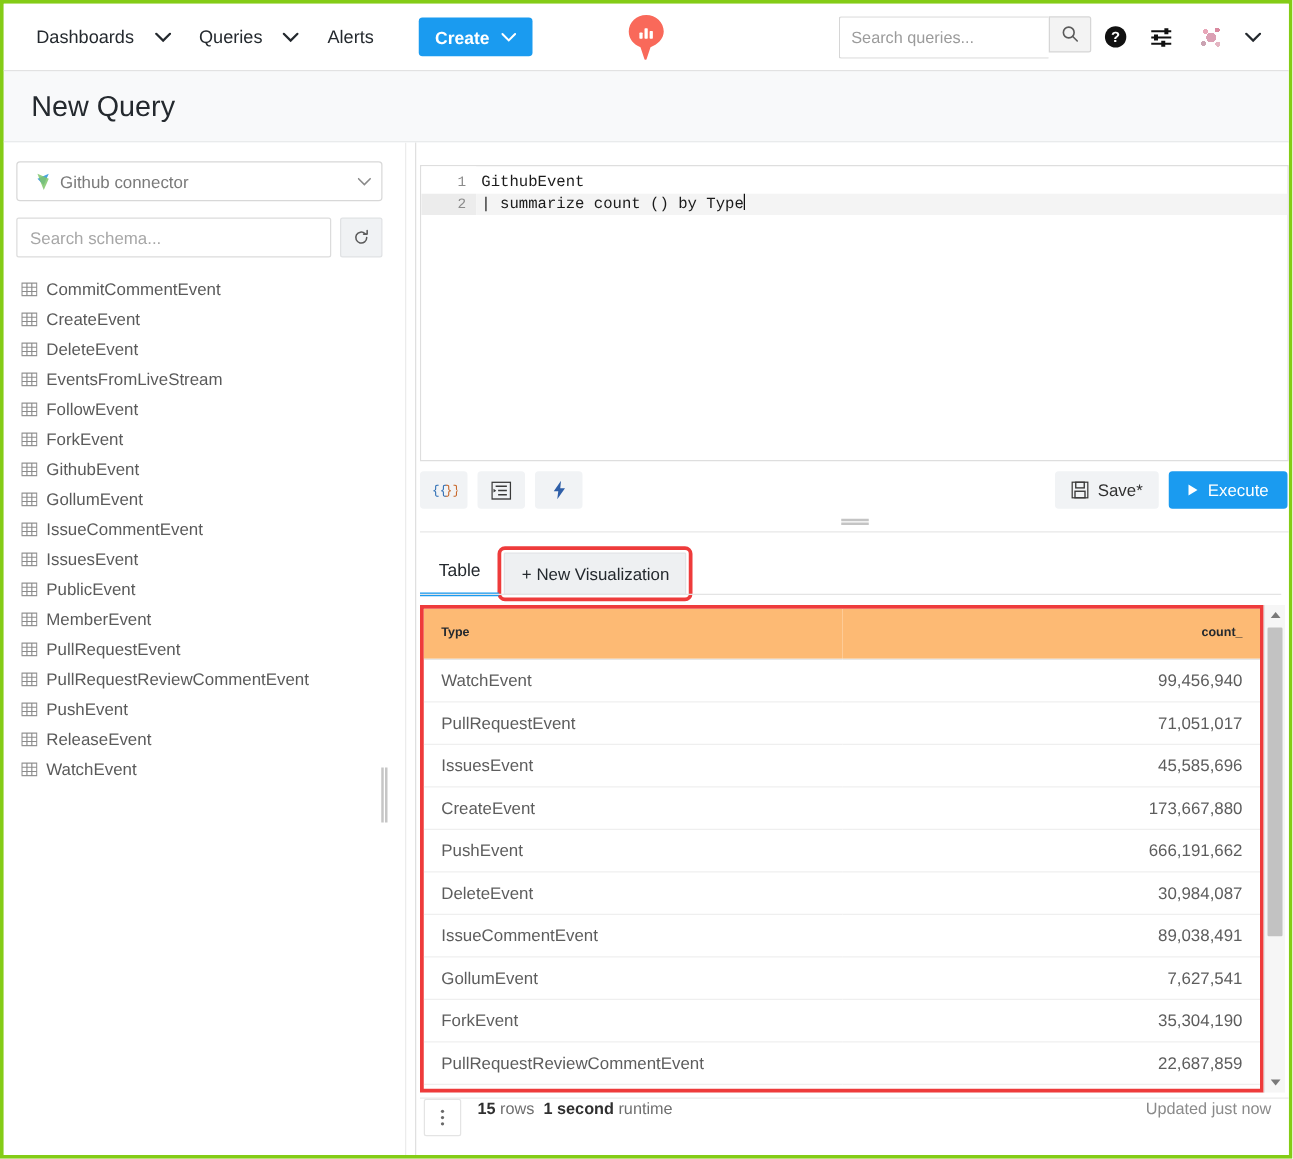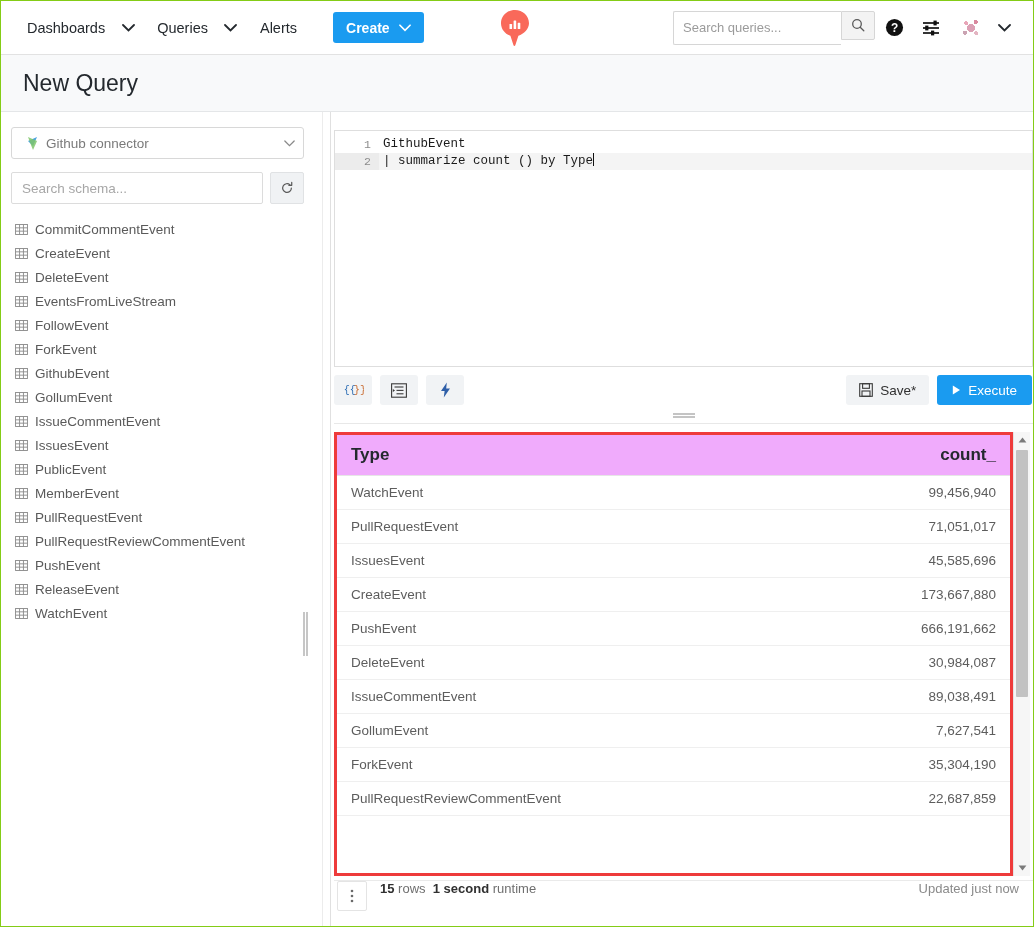--- a/index.html
+++ b/index.html
@@ -7,21 +7,21 @@
     margin: 0; padding: 0;
     width: 1034px; height: 927px;
     font-family: "Liberation Sans", sans-serif;
     background: #ffffff;
     overflow: hidden;
   }
   #app {
     position: relative;
     width: 1034px; height: 927px;
     background: #ffffff;
-    border: 1px solid #84cc16;
+    border: 3px solid #84cc16;
     display: flex; flex-direction: column;
   }
 
   
   .topnav {
     height: 54px; min-height: 54px;
     background: #ffffff;
     border-bottom: 1px solid #e2e2e2;
     display: flex; align-items: center;
     padding: 0 14px 0 22px;
@@ -240,21 +240,21 @@
   .results-wrap {
     flex: 1; display: flex; min-height: 0;
     margin-top: 8px; margin-right: 3px; position: relative;
   }
   .table-outline {
     flex: 1; border: 3px solid #ee3b3b; min-width: 0;
     overflow: hidden; background: #fff;
   }
   table.results { width: 100%; border-collapse: collapse; table-layout: fixed; }
   table.results th {
-    background: #f0abfc; font-size: 17px; color: #24292e;
+    background: #fdba74; font-size: 10px; color: #24292e;
     font-weight: 600; height: 40px; padding: 0 14px;
     border-bottom: 1px solid #e6e6e6; text-align: left;
   }
   table.results th.num { text-align: right; }
   table.results td {
     font-size: 13.5px; color: #5d5d5d; height: 34px;
     padding: 0 14px; border-bottom: 1px solid #efefef;
   }
   table.results td.num { text-align: right; }
   .vscroll {
@@ -621,20 +621,29 @@
               </svg>
             <span>Execute</span>
           </button>
         </div>
       </div>
 
       <div class="splitter">
         <div class="splitter-grip"></div>
       </div>
 
+      <div class="tabs">
+        <div class="tab active">
+          <span>Table</span>
+        </div>
+        <div class="tab-newviz">
+          <span>+ New Visualization</span>
+        </div>
+        <div class="tabs-rule"></div>
+      </div>
 
       <div class="results-wrap">
         <div class="table-outline">
           <table class="results">
             <thead>
               <tr>
                 <th>Type</th>
                 <th class="num">count_</th>
               </tr>
             </thead>

